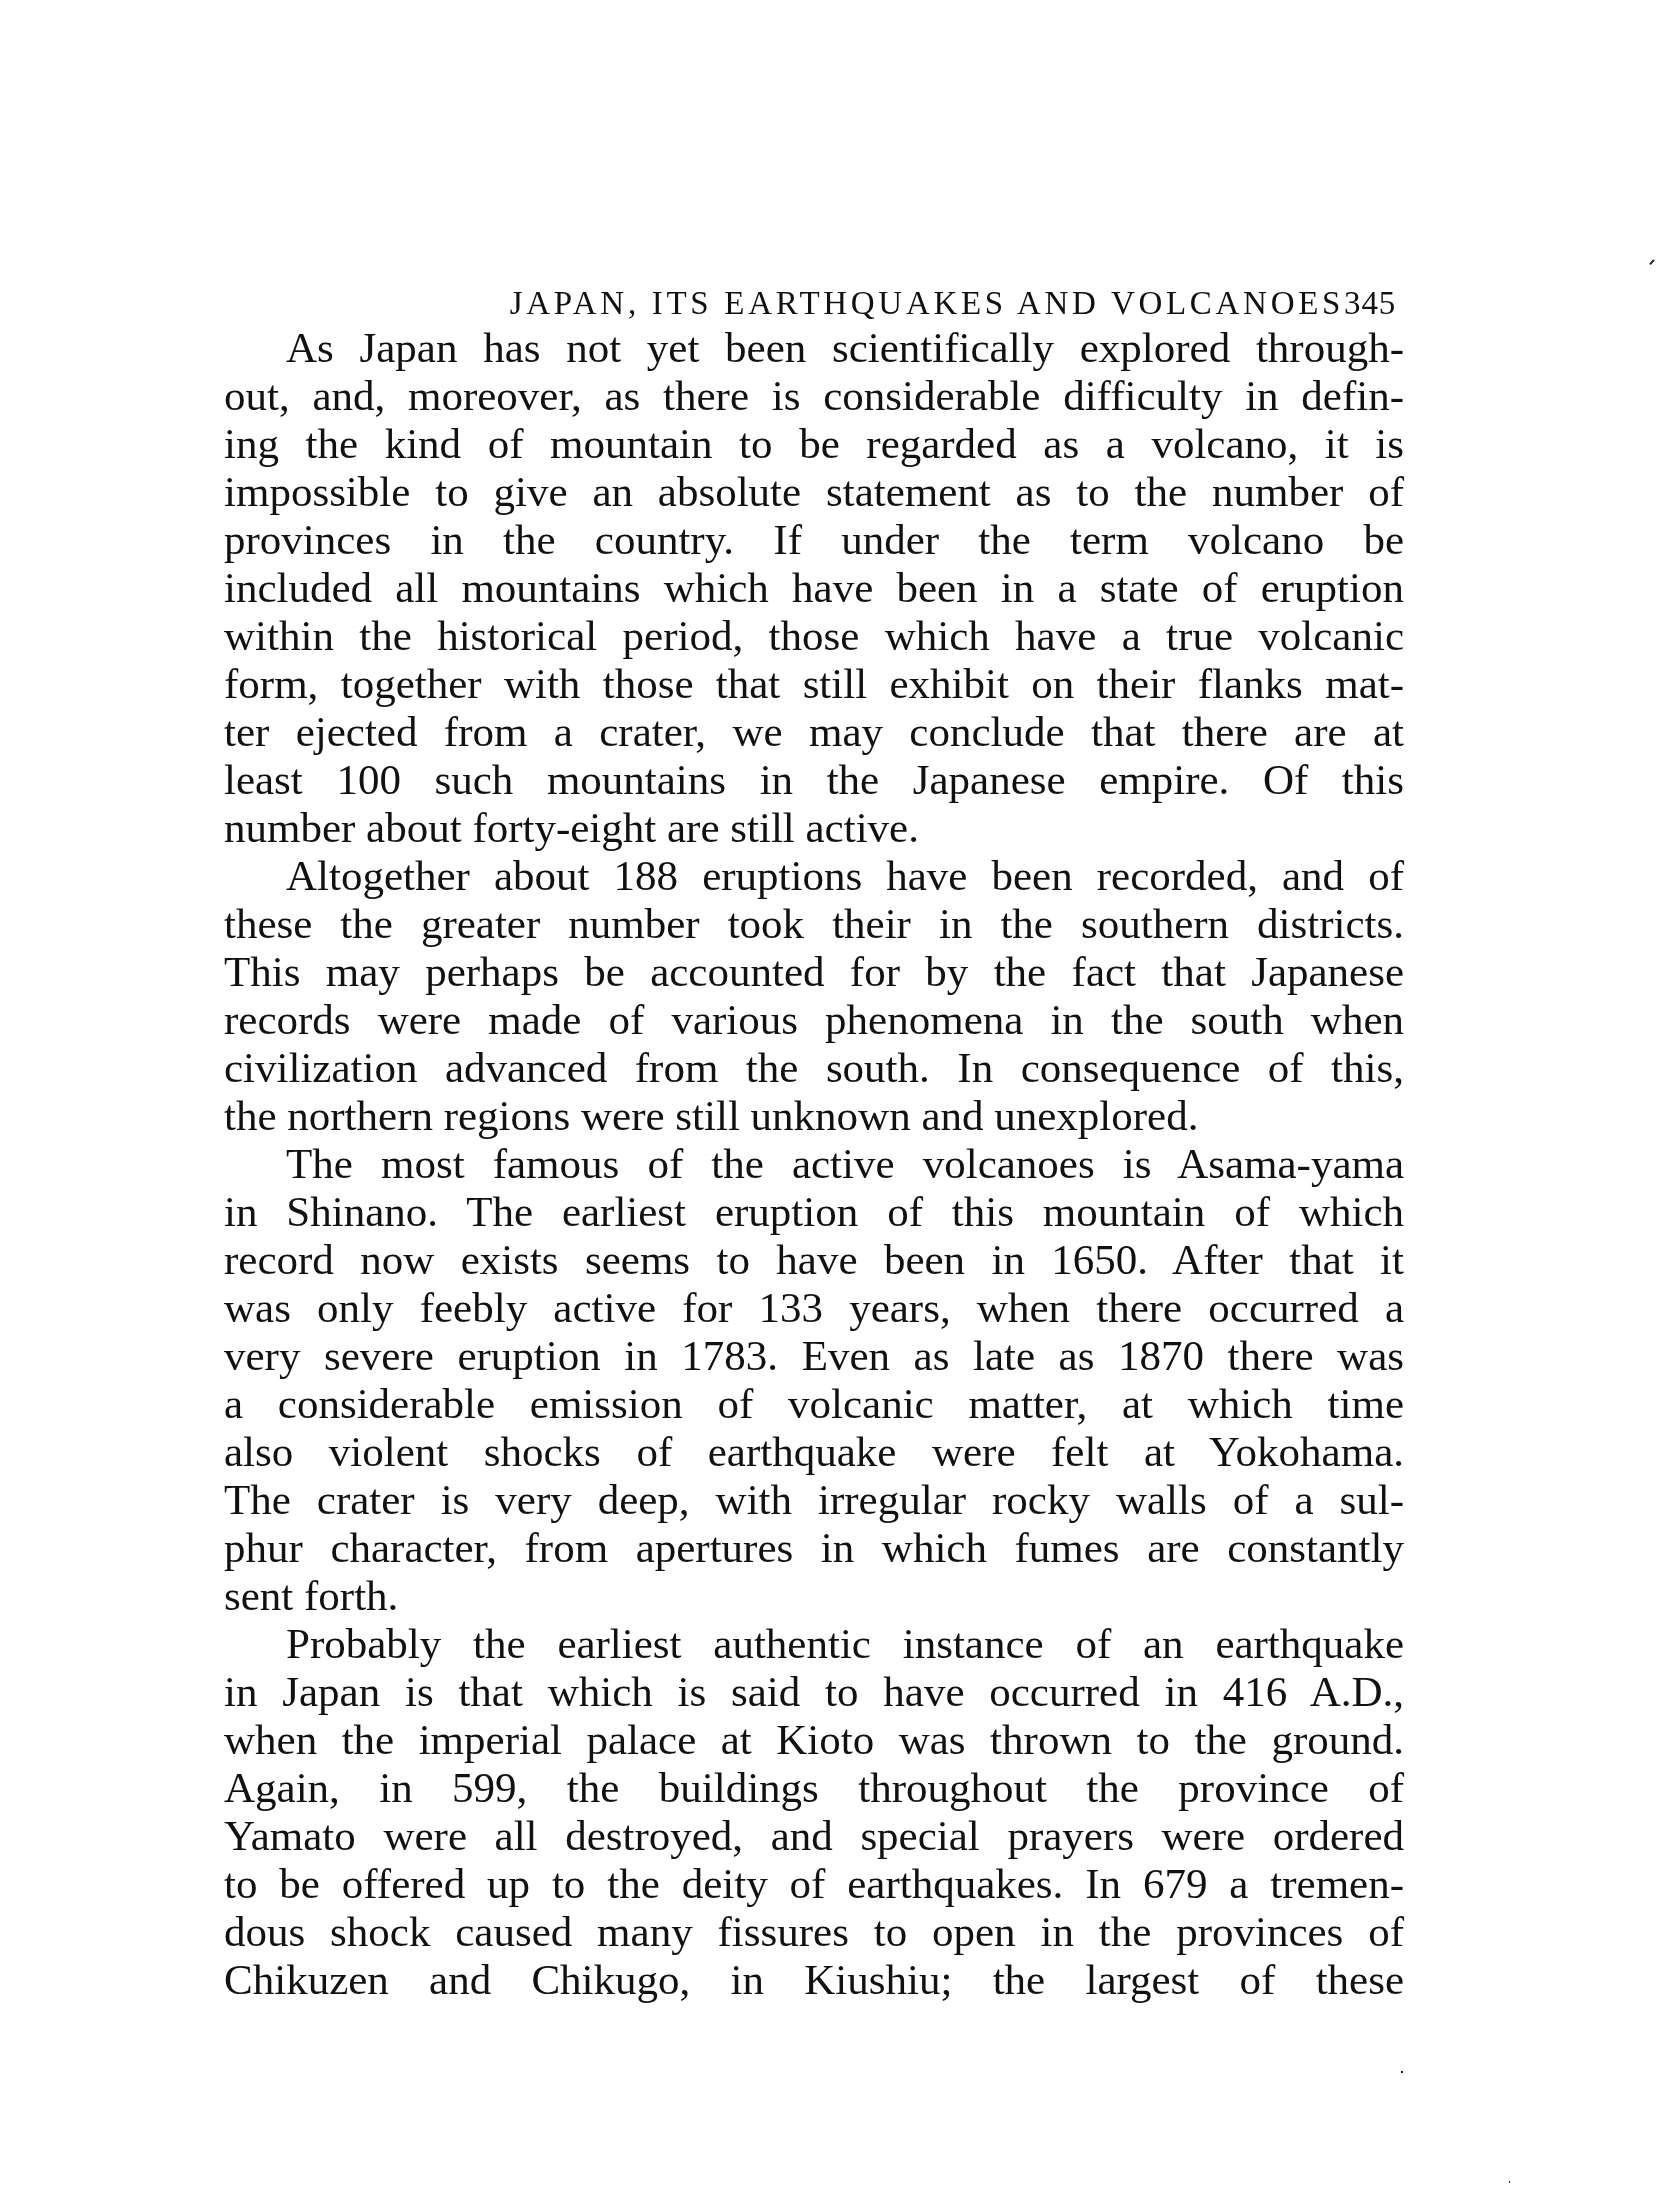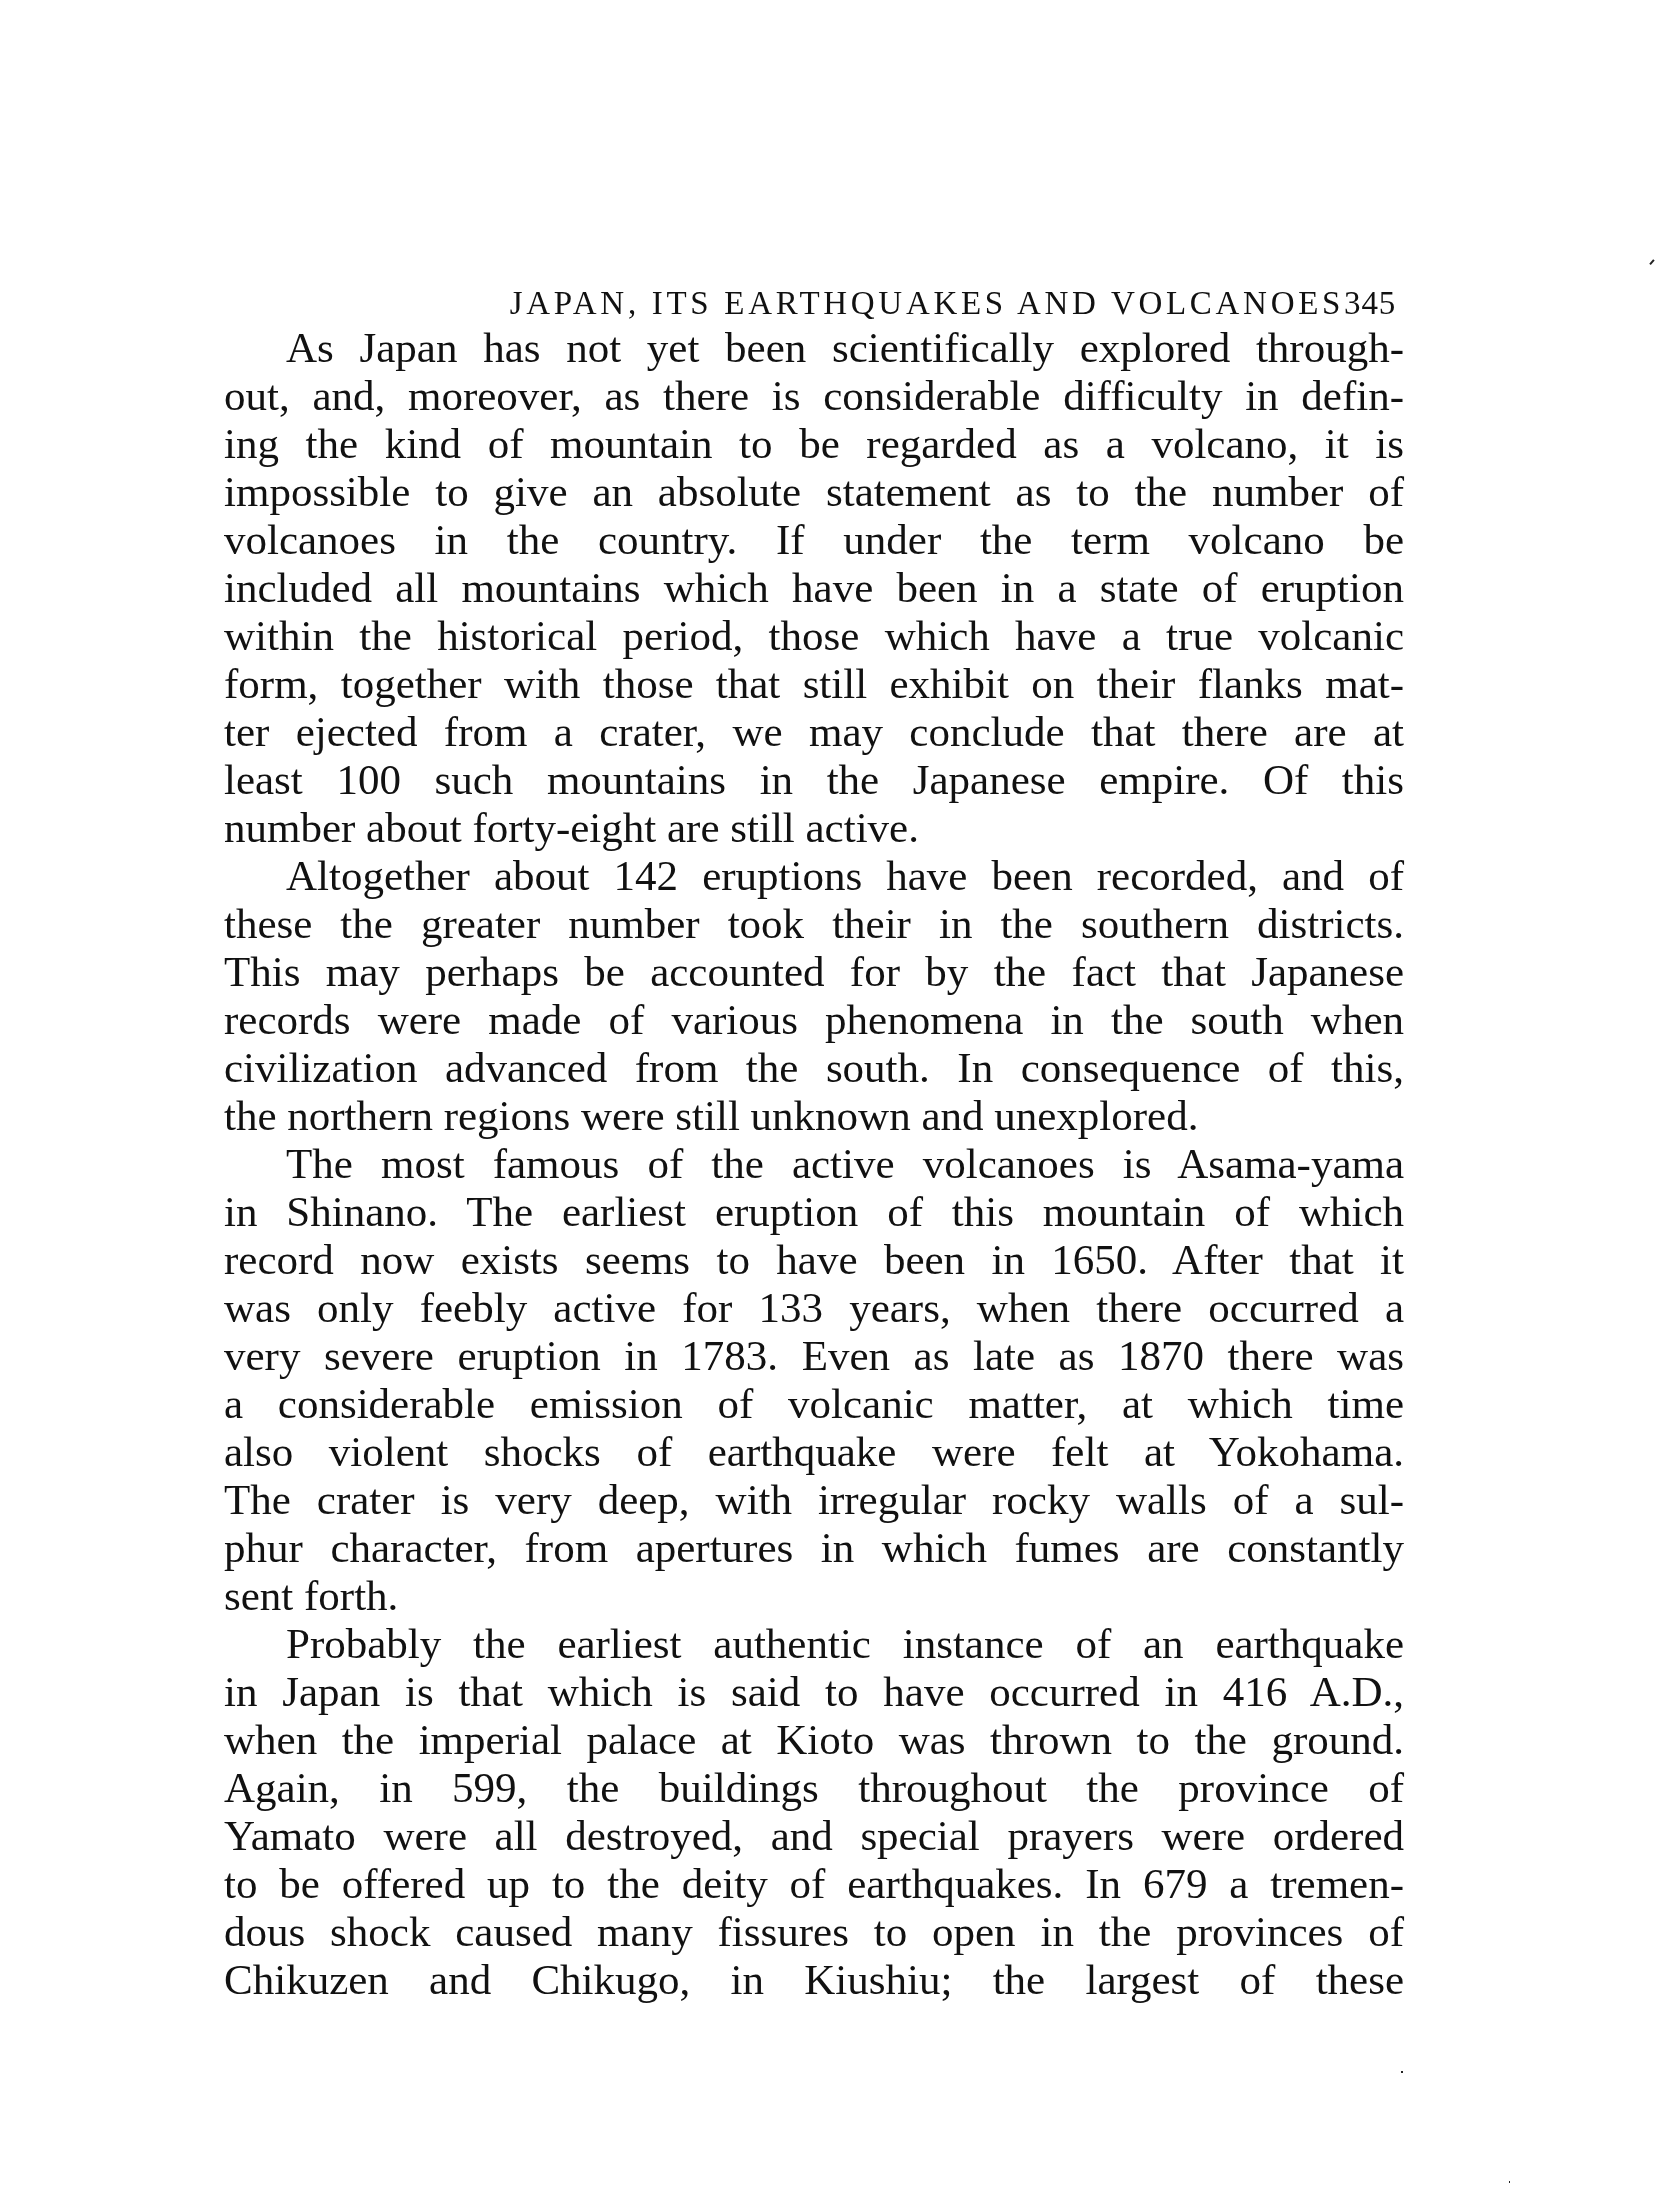--- a/index.html
+++ b/index.html
@@ -34,31 +34,31 @@
     <span class="page-number">345</span>
   </div>
 
   <div class="body-text">
 
     <div class="paragraph">
       <span class="line indent">As Japan has not yet been scientifically explored through-</span>
       <span class="line">out, and, moreover, as there is considerable difficulty in defin-</span>
       <span class="line">ing the kind of mountain to be regarded as a volcano, it is</span>
       <span class="line">impossible to give an absolute statement as to the number of</span>
-      <span class="line">volcanoes in the country. If under the term volcano be</span>
+      <span class="line">provinces in the country. If under the term volcano be</span>
       <span class="line">included all mountains which have been in a state of eruption</span>
       <span class="line">within the historical period, those which have a true volcanic</span>
       <span class="line">form, together with those that still exhibit on their flanks mat-</span>
       <span class="line">ter ejected from a crater, we may conclude that there are at</span>
       <span class="line">least 100 such mountains in the Japanese empire. Of this</span>
       <span class="line last">number about forty-eight are still active.</span>
     </div>
 
     <div class="paragraph">
-      <span class="line indent">Altogether about 142 eruptions have been recorded, and of</span>
+      <span class="line indent">Altogether about 188 eruptions have been recorded, and of</span>
       <span class="line">these the greater number took their in the southern districts.</span>
       <span class="line">This may perhaps be accounted for by the fact that Japanese</span>
       <span class="line">records were made of various phenomena in the south when</span>
       <span class="line">civilization advanced from the south. In consequence of this,</span>
       <span class="line last">the northern regions were still unknown and unexplored.</span>
     </div>
 
     <div class="paragraph">
       <span class="line indent">The most famous of the active volcanoes is Asama-yama</span>
       <span class="line">in Shinano. The earliest eruption of this mountain of which</span>

